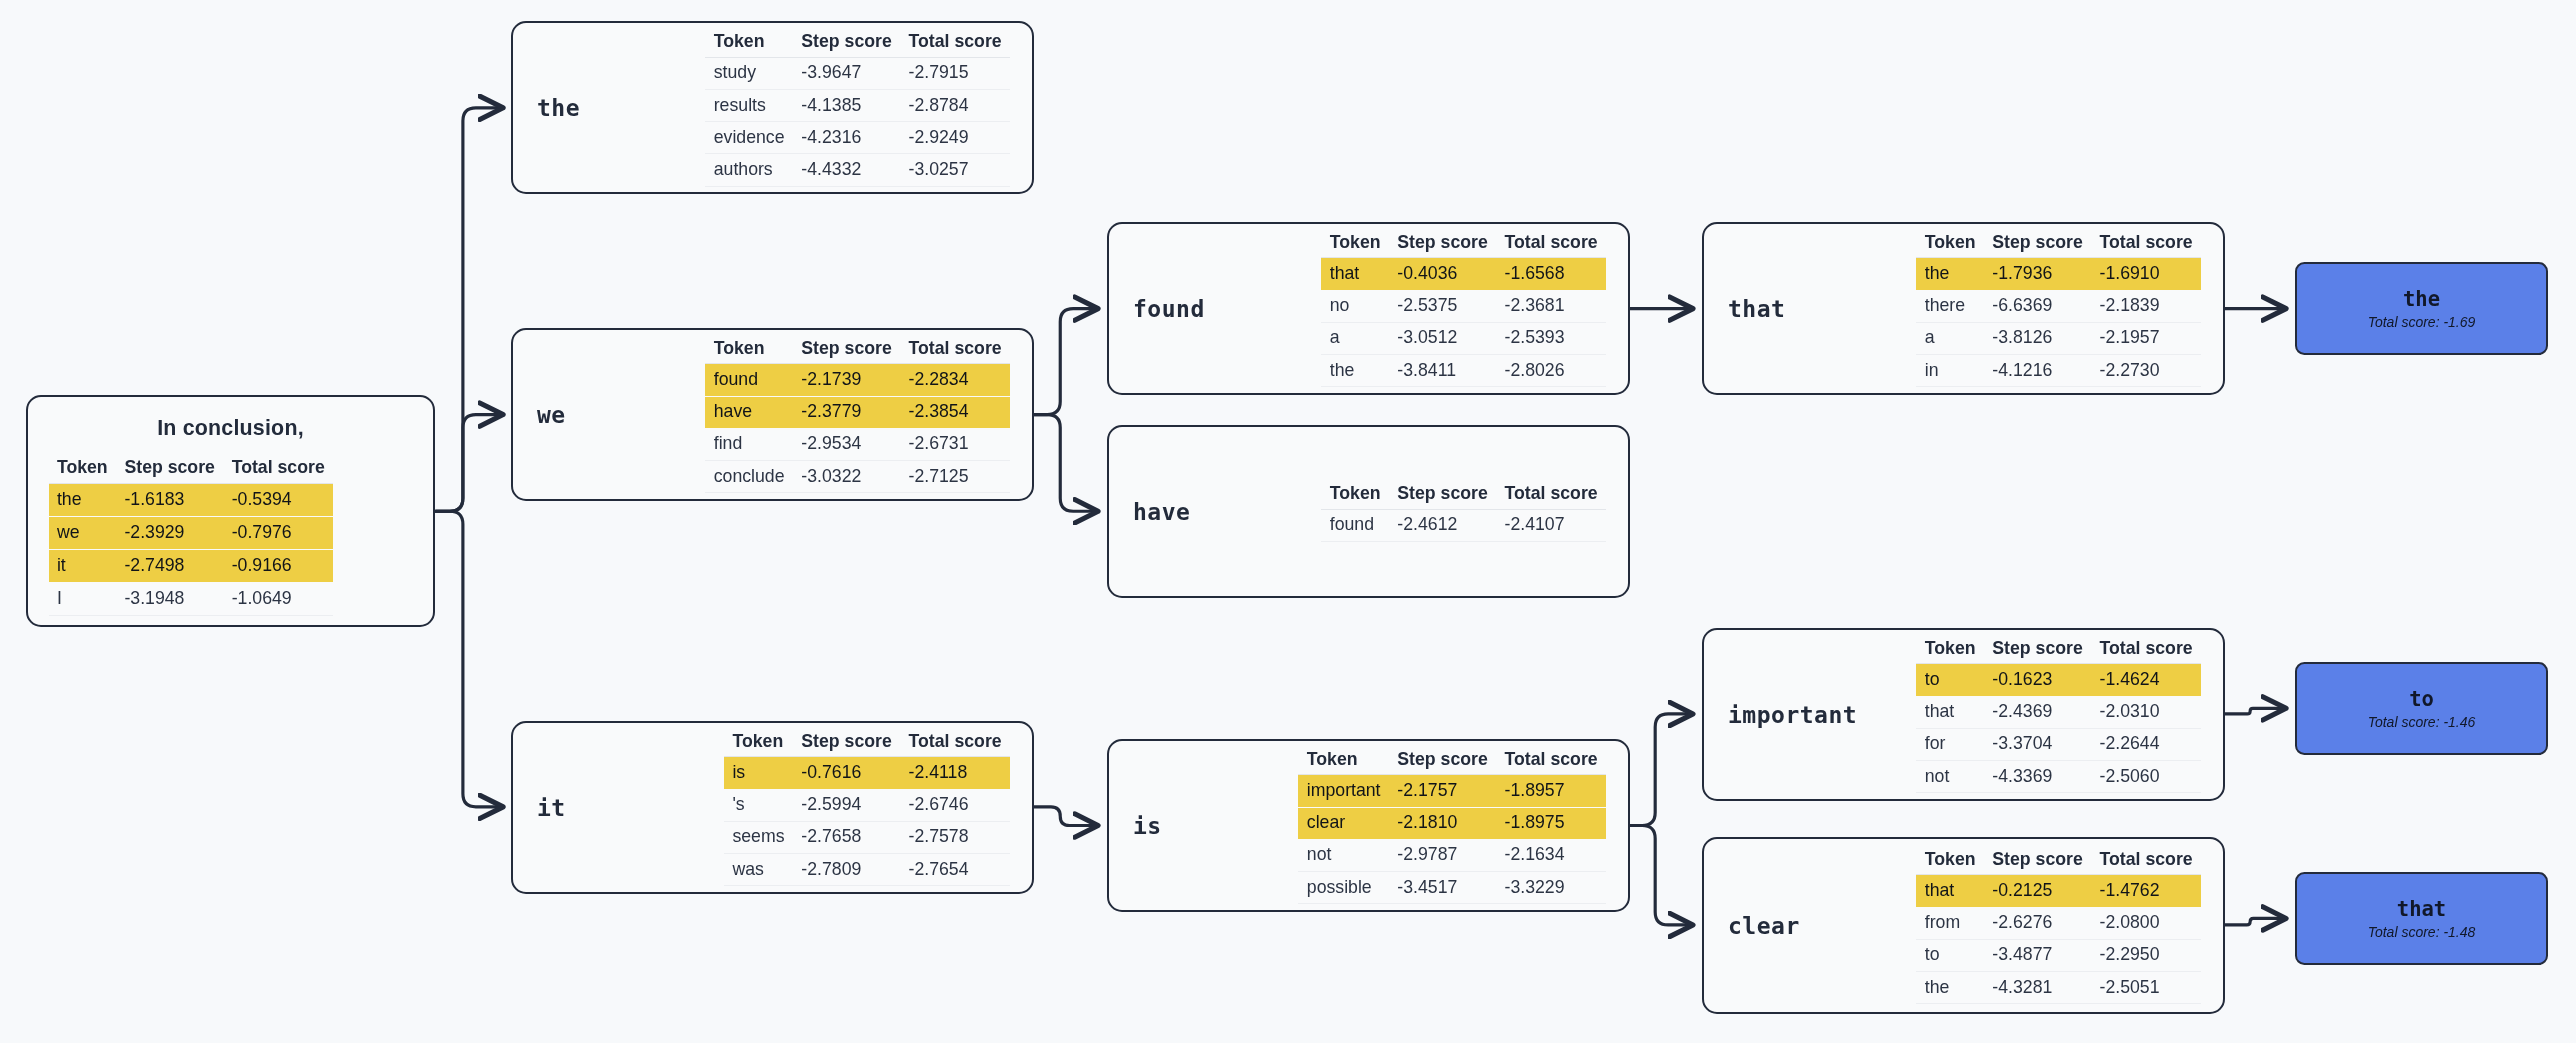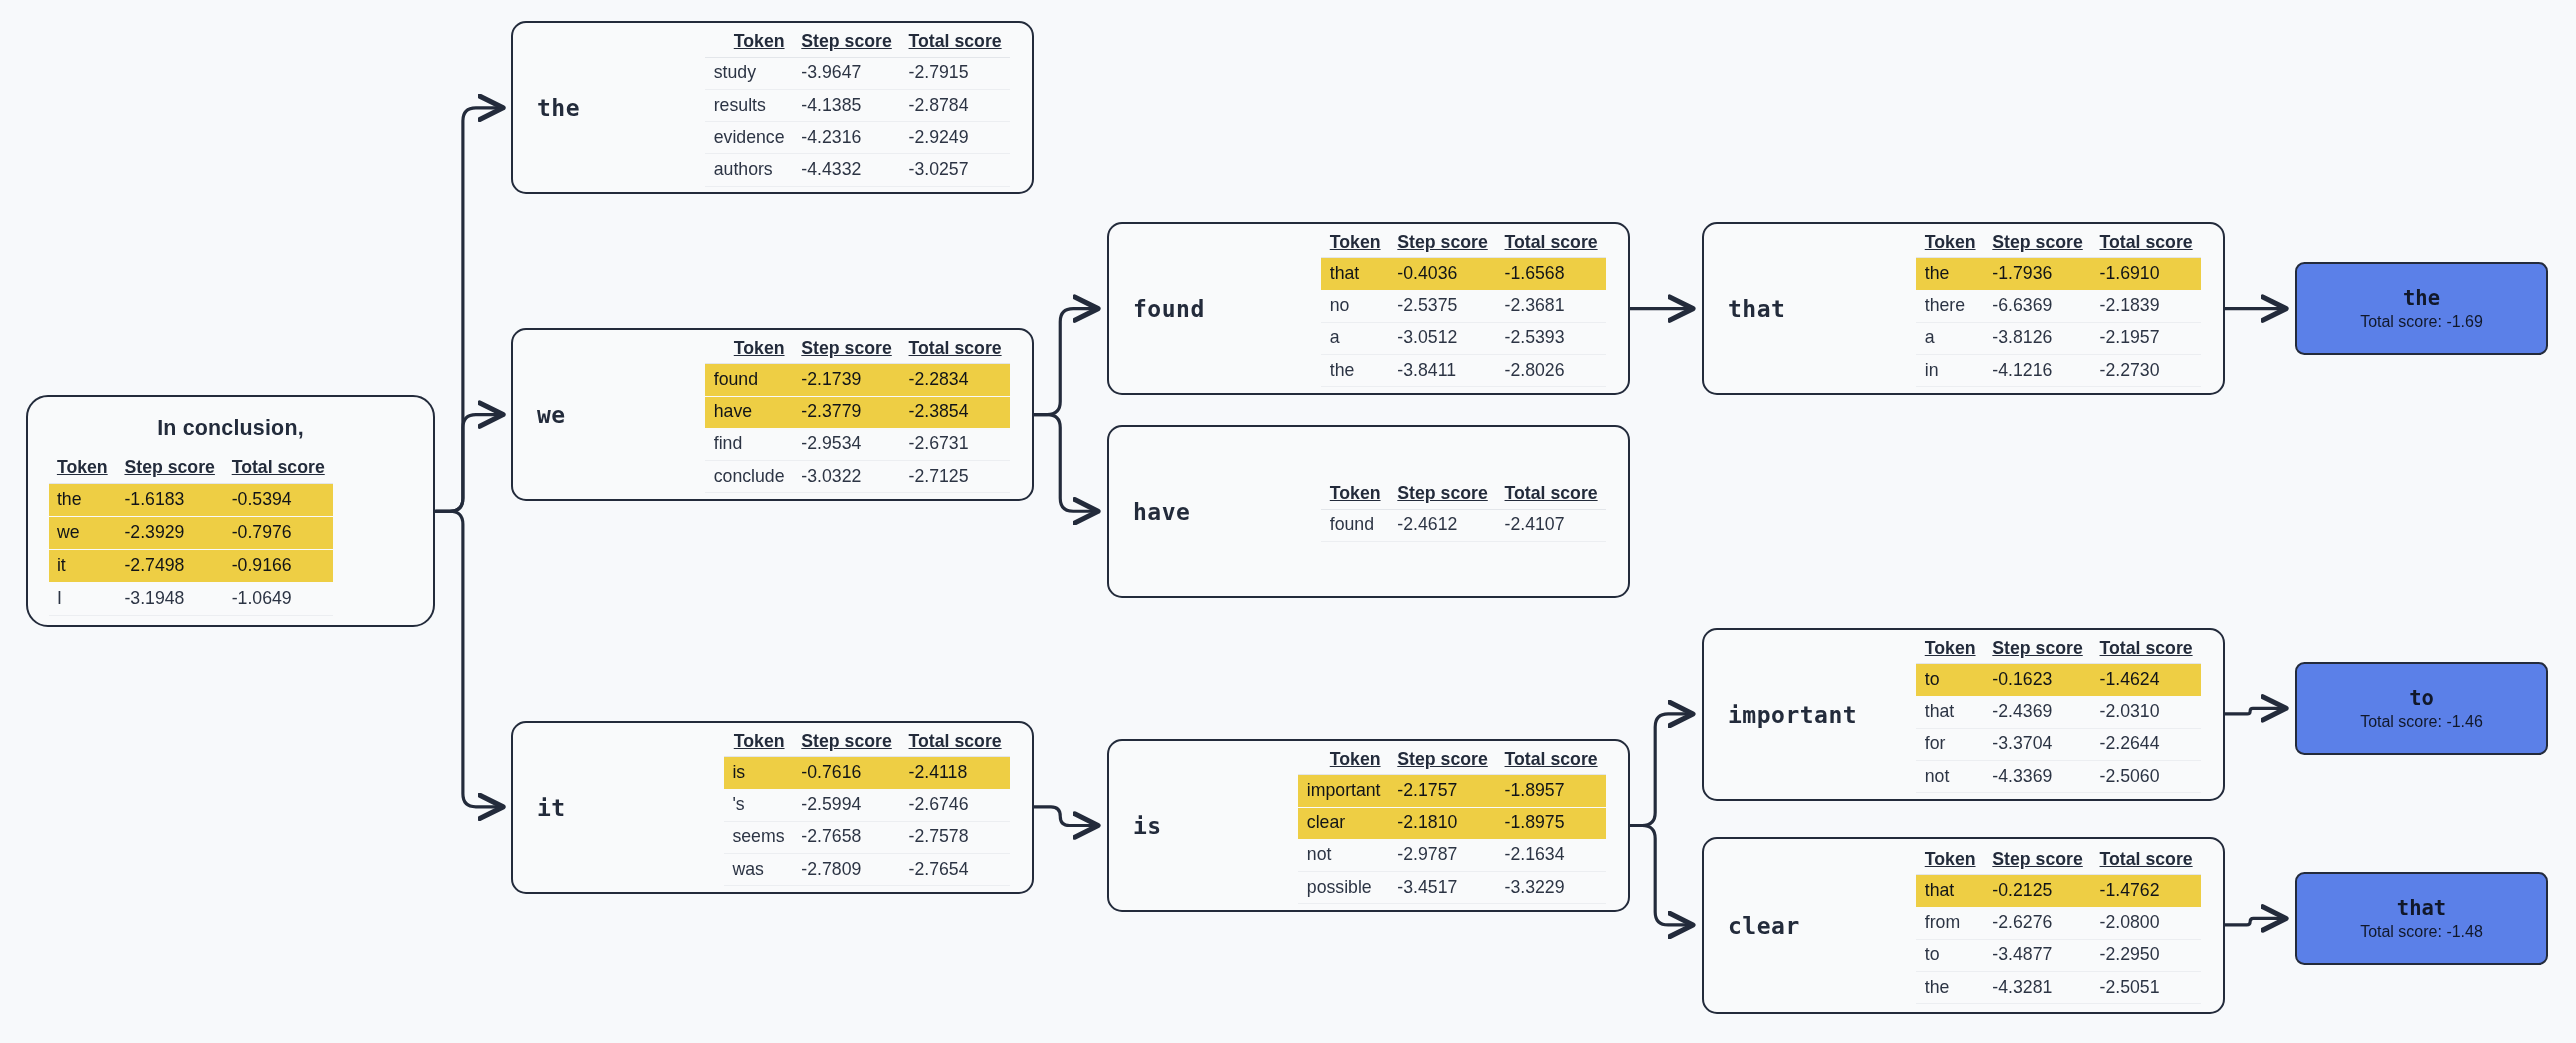--- a/index.html
+++ b/index.html
@@ -31,50 +31,49 @@
     letter-spacing:0.5px;
     padding-left:24px;
     white-space:nowrap;
     flex:0 0 auto;
   }
   .node .tblwrap{flex:1 1 auto;display:flex;justify-content:flex-end;padding-right:22px;}
 
   table.toks{border-collapse:collapse;}
   table.toks th{
     font-size:17.7px;font-weight:bold;color:#232b3b;
-    padding:1.9px 8.4px 4.6px 8.4px;text-align:right;white-space:nowrap;
+    padding:1.9px 8.4px 4.6px 8.4px;text-align:left;white-space:nowrap;
     border-bottom:1.9px solid #e3e6ea;
-    text-decoration:underline;
   }
   table.toks td{
     font-size:17.7px;color:#2c3444;
     padding:4.6px 8.4px 5.6px 8.4px;text-align:left;white-space:nowrap;
     border-bottom:1.9px solid #eceef1;
   }
   table.toks tr.hl td{background:#eece44;color:#111418;border-bottom:1.9px solid #f9fafb;}
 
   
-  .node.root{flex-direction:column;align-items:stretch;justify-content:center;padding:13px 20.5px 9.3px 20.5px;border-radius:22px;}
+  .node.root{flex-direction:column;align-items:stretch;justify-content:center;padding:13px 20.5px 9.3px 20.5px;}
   .node.root .roottitle{
     text-align:center;font-size:21.4px;font-weight:bold;color:#232b3b;
     margin:5.6px 0 15px 0;letter-spacing:0.2px;
   }
   .node.root .tblwrap{justify-content:flex-start;padding-right:0;}
 
   .leaf{
     position:absolute;box-sizing:border-box;
     background:#5b80e8;
     border:2.8px solid #232b3b;
     border-radius:9.3px;
     display:flex;flex-direction:column;
     align-items:center;justify-content:center;
     color:#11182a;
   }
   .leaf .ltok{font-family:"DejaVu Sans Mono","Liberation Mono",monospace;font-weight:bold;font-size:20.5px;margin-bottom:3.7px;}
-  .leaf .lscore{font-size:16px;}
+  .leaf .lscore{font-size:14px;font-style:italic;}
 </style>
 </head>
 <body>
 
 <div id="canvas">
   <svg id="edges" viewBox="0 0 2770 1122">
     <defs>
       <marker id="arrow" markerWidth="9" markerHeight="9" refX="7.2" refY="4.5" orient="auto" markerUnits="strokeWidth">
         <path d="M0.6,0.8 L8,4.5 L0.6,8.2" fill="none" stroke="#232b3b" stroke-width="1.6" stroke-linecap="round" stroke-linejoin="round"></path>
       </marker>

